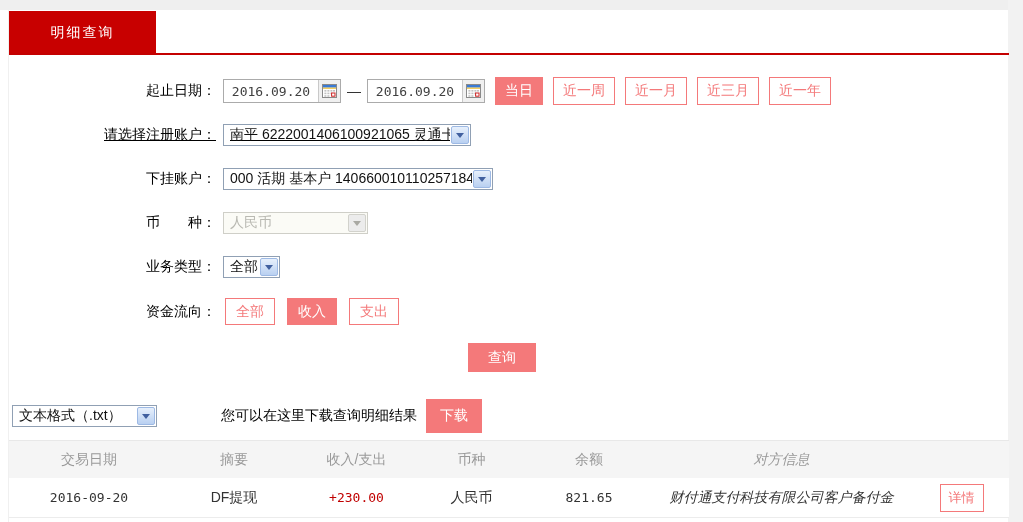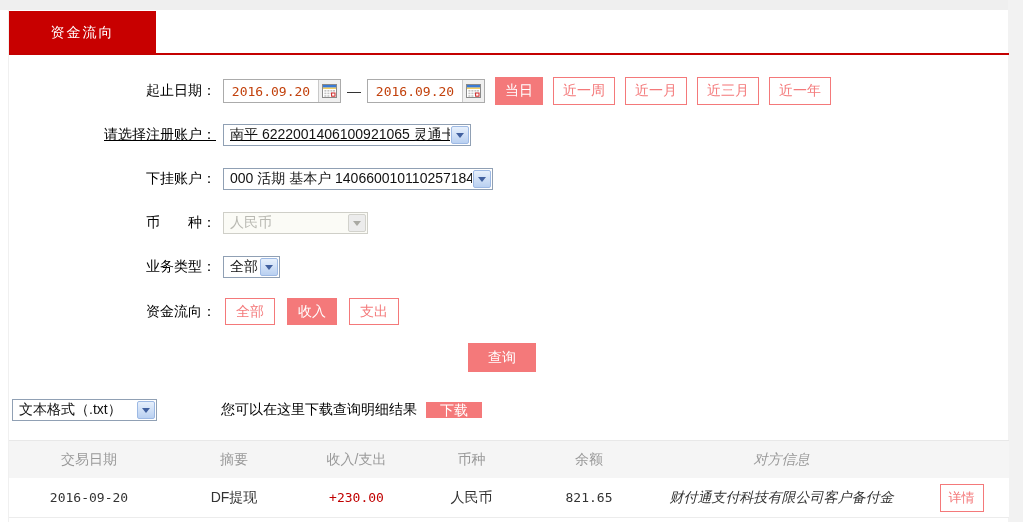--- a/index.html
+++ b/index.html
@@ -10,21 +10,21 @@
   .right-strip { position: absolute; left: 1008px; top: 0; width: 15px; height: 522px; background: #f2f2f2; }
   .panel { position: absolute; left: 8px; top: 10px; width: 1000px; height: 512px; background: #fff; border-left: 1px solid #f0f0f0; }
   .tab { position: absolute; left: 0; top: 1px; width: 147px; height: 43px; background: #c80000; color: #fff; font-size: 14px; display: flex; align-items: center; justify-content: center; letter-spacing: 2px; cursor: pointer; }
   .red-line { position: absolute; left: 0; top: 43px; width: 1000px; height: 2px; background: #c40000; }
 
   .form-row { position: absolute; left: 0; display: flex; align-items: center; width: 1000px; }
   .form-label { width: 207px; text-align: right; color: #000; flex: 0 0 207px; }
 
   
   .date-box { margin-left: 7px; width: 118px; height: 24px; border: 1px solid #ababab; background: #fff; display: flex; align-items: stretch; }
-  .date-text { flex: 1; display: flex; align-items: center; justify-content: center; font-family: "DejaVu Sans Mono", monospace; font-size: 13px; color: #c2410c; }
+  .date-text { flex: 1; display: flex; align-items: center; justify-content: center; font-family: "DejaVu Sans Mono", monospace; font-size: 13px; color: #404040; }
   .cal-btn { width: 22px; background: #f0f0f0; border-left: 1px solid #c9c9c9; display: flex; align-items: center; justify-content: center; cursor: pointer; }
   .dash { margin: 0 6px; color: #333; }
 
   
   .qbtn { margin-left: 10px; height: 28px; padding: 0 9px; background: #fff; border: 1px solid #f4797a; color: #f4797a; font-size: 14px; display: flex; align-items: center; cursor: pointer; }
   .qbtn.active { background: #f4797a; color: #fff; }
 
   
   .xp-select { margin-left: 7px; height: 22px; border: 1px solid #90a0b4; background: #fff; display: flex; align-items: stretch; cursor: pointer; }
   .xp-text { flex: 1; display: flex; align-items: center; padding-left: 6px; font-size: 14px; color: #111; white-space: nowrap; overflow: hidden; }
@@ -38,21 +38,21 @@
   
   .fbtn { margin-left: 12px; height: 27px; padding: 0 10px; background: #fff; border: 1px solid #f4797a; color: #f4797a; font-size: 14px; display: flex; align-items: center; cursor: pointer; }
   .fbtn.active { background: #f4797a; color: #fff; border-color: #f4797a; }
 
   .query-btn { position: absolute; left: 459px; top: 333px; width: 68px; height: 29px; background: #f4797a; color: #fff; border: none; font-size: 14px; font-family: inherit; cursor: pointer; }
 
   .download-row { position: absolute; top: 389px; left: 0; width: 1000px; display: flex; align-items: center; }
   .dl-label { margin-left: 178px; color: #000; }
   .dl-select { margin-left: 3px; width: 145px; }
   .dl-hint { margin-left: 64px; color: #000; }
-  .dl-btn { margin-left: 9px; width: 56px; height: 16px; background: #f4797a; color: #fff; border: none; font-size: 14px; font-family: inherit; cursor: pointer; }
+  .dl-btn { margin-left: 9px; width: 56px; height: 34px; background: #f4797a; color: #fff; border: none; font-size: 14px; font-family: inherit; cursor: pointer; }
 
   
   .table { position: absolute; left: 0; top: 430px; width: 1000px; }
   .thead { display: flex; height: 38px; align-items: center; background: #f5f5f5; border-top: 1px solid #e8e8e8; color: #999; }
   .trow { display: flex; height: 40px; align-items: center; background: #fff; border-bottom: 1px solid #ececec; color: #333; }
   .c1 { width: 160px; text-align: center; }
   .c2 { width: 130px; text-align: center; }
   .c3 { width: 115px; text-align: center; }
   .c4 { width: 115px; text-align: center; }
   .c5 { width: 120px; text-align: center; }
@@ -64,21 +64,21 @@
 </style>
 </head>
 <body>
 
 <div class="page">
   <div class="top-strip"></div>
   <div class="right-strip"></div>
 
   <div class="panel">
     <div class="tab">
-      <span>资金流向</span>
+      <span>明细查询</span>
     </div>
     <div class="red-line"></div>
 
     <div class="form-row" style="top:67px;">
       <div class="form-label">起止日期：</div>
 
       <div class="date-box">
         <span class="date-text">2016.09.20</span>
         <span class="cal-btn">
           <svg width="15" height="14" viewBox="0 0 15 14">

